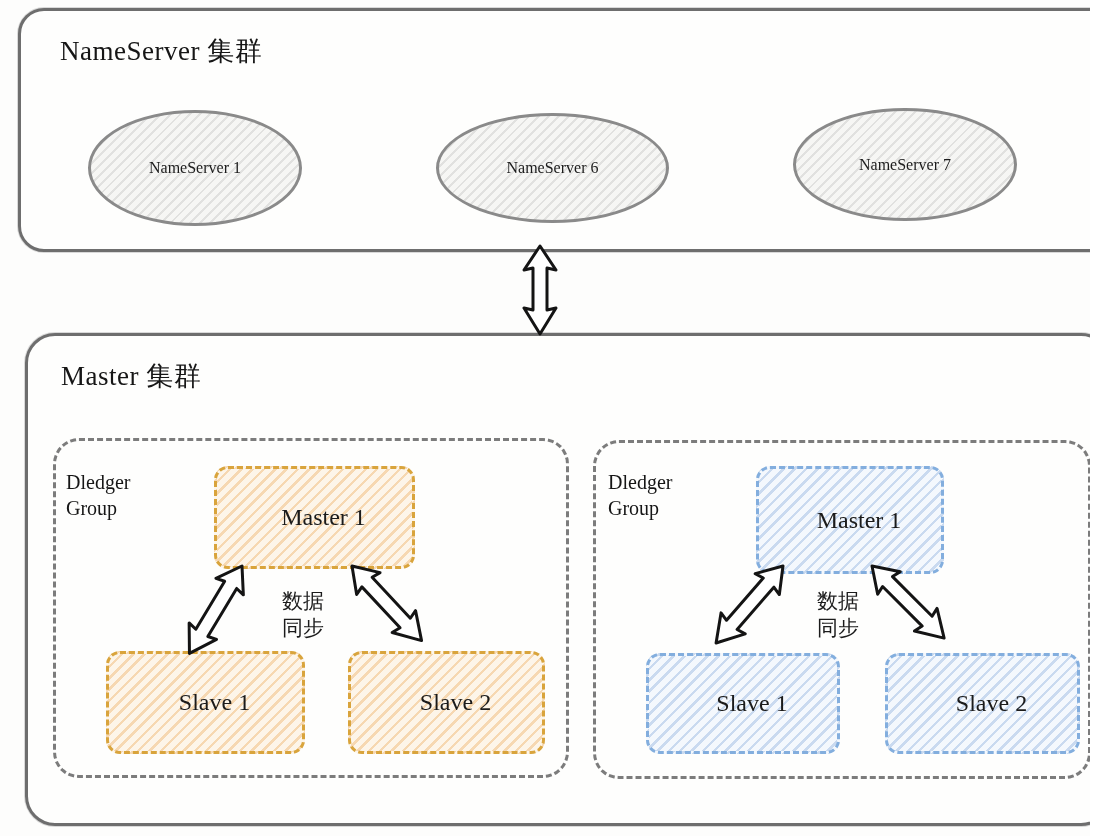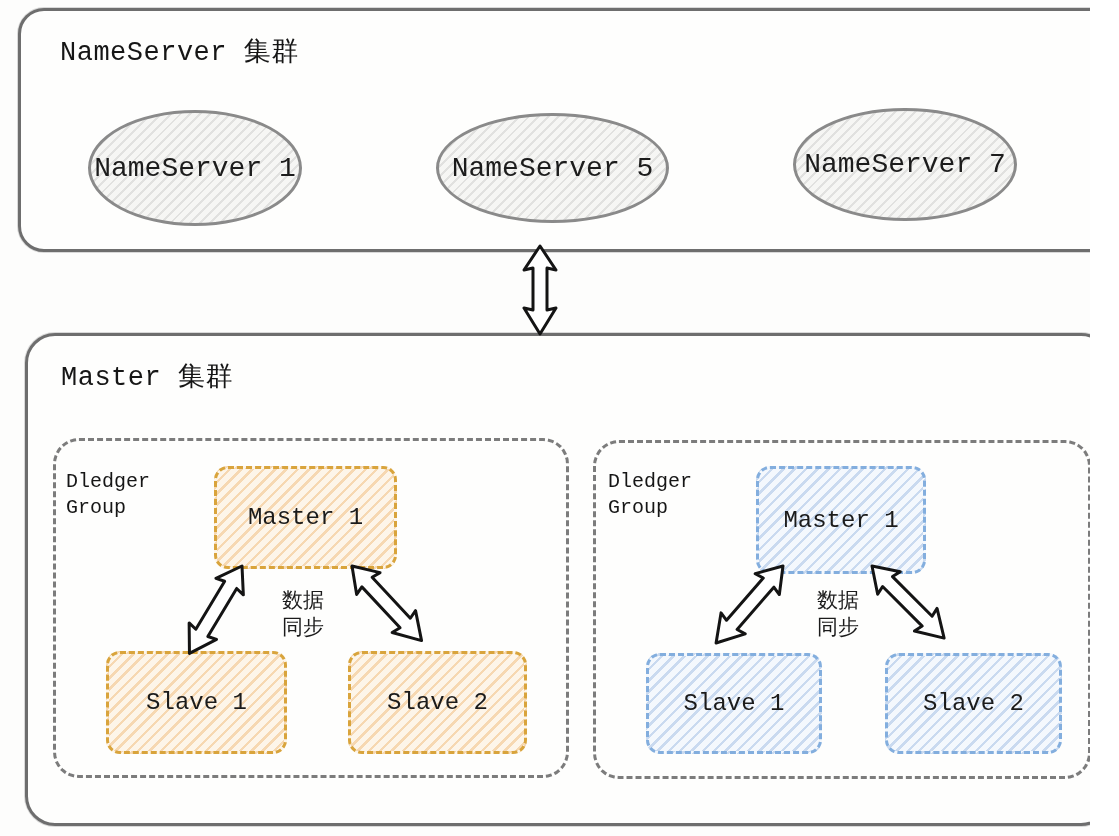--- a/index.html
+++ b/index.html
@@ -1,21 +1,21 @@
 <!DOCTYPE html>
 <html><head>
 <meta charset="utf-8">
 <style>
   html, body { margin: 0; padding: 0; background: #ffffff; }
   .stage {
     position: relative;
     width: 1090px;
     height: 836px;
     background: #fdfdfc;
-    font-family: Liberation Mono, monospace;
+    font-family: Liberation Serif, serif;
     color: #1c1c1c;
     overflow: hidden;
   }
   .cluster-box {
     position: absolute;
     background: #fefefd;
     border: 3px solid #6e6e6e;
     box-shadow: 0 0 0 1px rgba(110,110,110,0.25);
   }
   .ns-box   { left: 18px; top: 8px;   width: 1090px; height: 238px; border-radius: 26px; }
@@ -34,21 +34,21 @@
   .ellipse {
     position: absolute;
     border: 3px solid #8a8a8a;
     border-radius: 50%;
     background-color: #f6f6f4;
     background-image: repeating-linear-gradient(135deg, rgba(150,150,150,0.22) 0 2px, transparent 2px 7px);
     display: flex;
     align-items: center;
     justify-content: center;
   }
-  .ellipse .lbl { font-size: 28px; color: #1c1c1c; }
+  .ellipse .lbl { font-size: 16px; color: #1c1c1c; }
 
   .dledger-group {
     position: absolute;
     border: 3px dashed #7c7c7c;
     border-radius: 26px;
   }
   .group-label {
     position: absolute;
     font-size: 20px;
     line-height: 1.3;
@@ -57,20 +57,21 @@
     color: #161616;
   }
   .node {
     position: absolute;
     border-radius: 14px;
     display: flex;
     align-items: center;
     justify-content: center;
     font-size: 24px;
     color: #1b1b1b;
+    padding-left: 18px;
   }
   .node-orange {
     border: 3px dashed #d9a43c;
     background-color: #fdf5e9;
     background-image: repeating-linear-gradient(135deg, rgba(235,168,88,0.38) 0 2.5px, transparent 2.5px 8px);
   }
   .node-blue {
     border: 3px dashed #83aede;
     background-color: #f4f8fd;
     background-image: repeating-linear-gradient(135deg, rgba(122,163,214,0.35) 0 2.5px, transparent 2.5px 8px);
@@ -96,21 +97,21 @@
 
 <div class="stage">
 
   <div class="cluster-box ns-box">
     <div class="box-title ns-title">NameServer 集群</div>
 
     <div class="ellipse" style="left:67px; top:99px; width:208px; height:110px;">
       <span class="lbl">NameServer 1</span>
     </div>
     <div class="ellipse" style="left:415px; top:102px; width:227px; height:104px;">
-      <span class="lbl">NameServer 5</span>
+      <span class="lbl">NameServer 6</span>
     </div>
     <div class="ellipse" style="left:772px; top:97px; width:218px; height:107px;">
       <span class="lbl">NameServer 7</span>
     </div>
   </div>
 
   <div class="cluster-box brk-box">
     <div class="box-title brk-title">Master 集群</div>
   </div>
 

